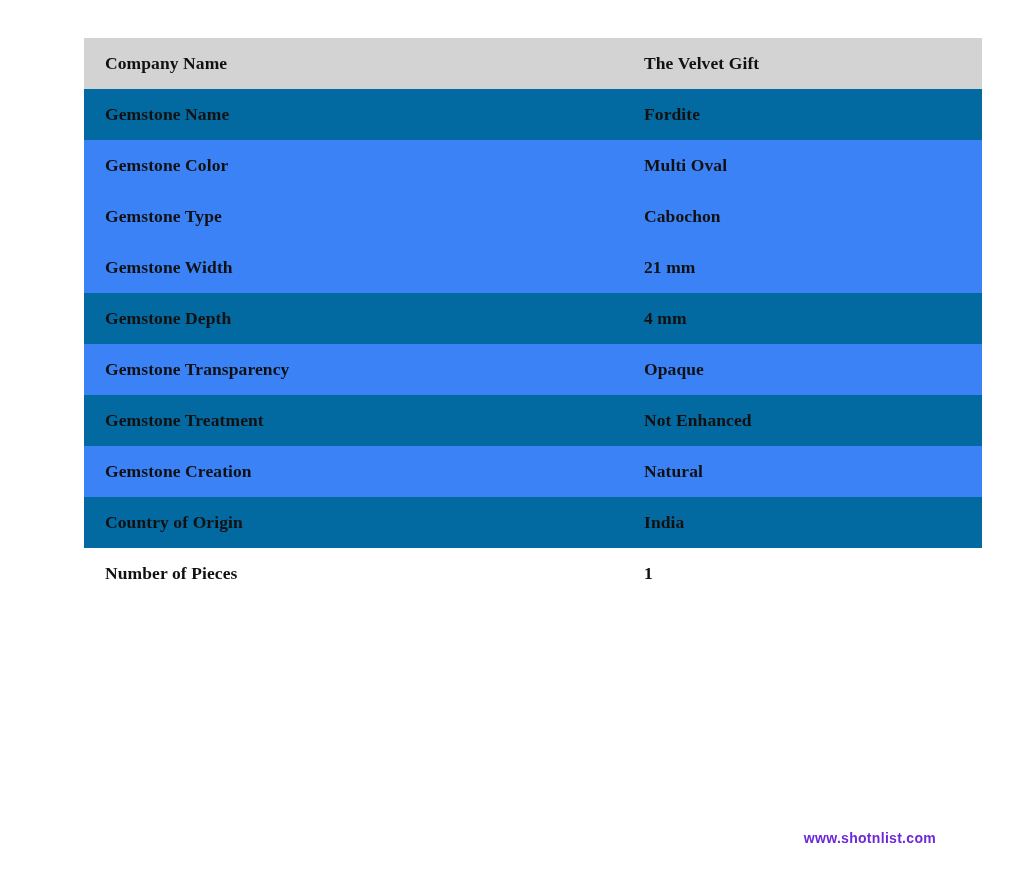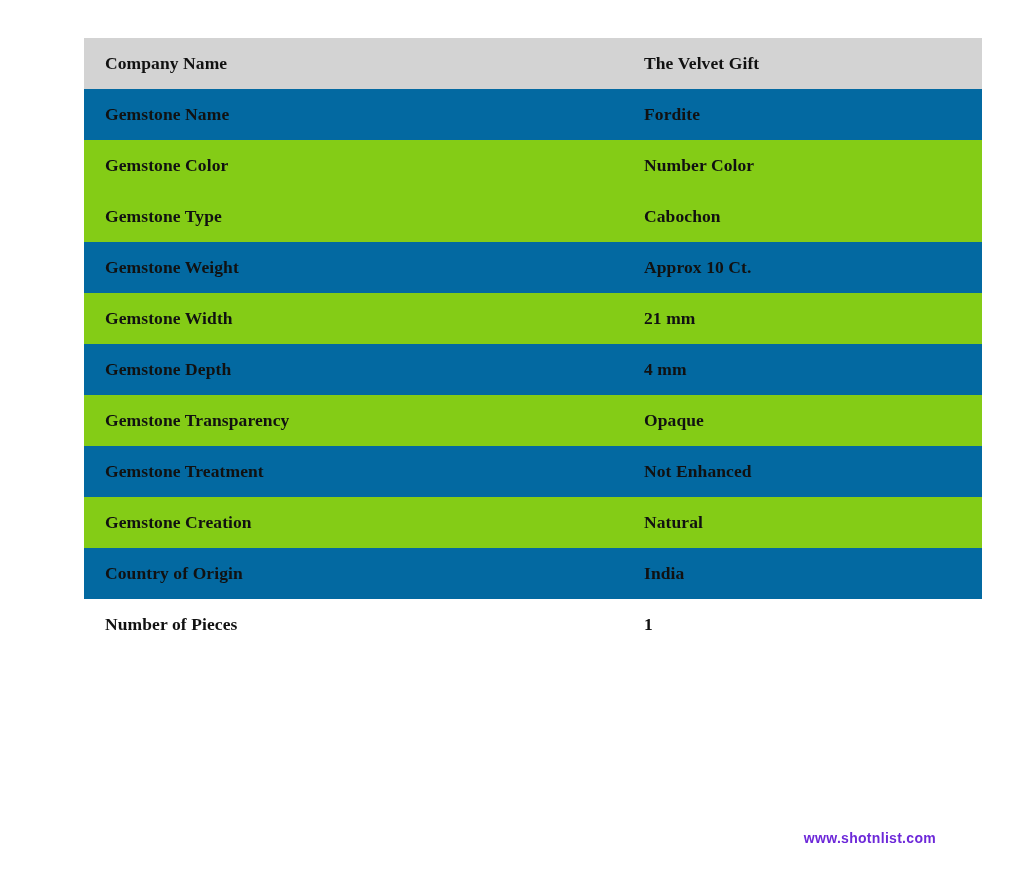--- a/index.html
+++ b/index.html
@@ -45,21 +45,21 @@
   .spec-table td.value {
     width: 338px;
   }
   .spec-table tr.row-head td {
     background: #d3d3d3;
   }
   .spec-table tr.row-shaded td {
     background: #0369a1;
   }
   .spec-table tr.row-plain td {
-    background: #84cc16;
+    background: #3b82f6;
   }
   .spec-table tr.row-last td {
     background: #ffffff;
     margin-top: 29px;
   }
   .watermark {
     position: absolute;
     right: 88px;
     top: 830px;
     font-family: "Liberation Sans", "DejaVu Sans", sans-serif;
@@ -79,29 +79,25 @@
       <tr class="row-head">
         <td class="label">Company Name</td>
         <td class="value">The Velvet Gift</td>
       </tr>
       <tr class="row-shaded">
         <td class="label">Gemstone Name</td>
         <td class="value">Fordite</td>
       </tr>
       <tr class="row-plain">
         <td class="label">Gemstone Color</td>
-        <td class="value">Number Color</td>
+        <td class="value">Multi Oval</td>
       </tr>
       <tr class="row-plain">
         <td class="label">Gemstone Type</td>
         <td class="value">Cabochon</td>
-      </tr>
-      <tr class="row-shaded">
-        <td class="label">Gemstone Weight</td>
-        <td class="value">Approx 10 Ct.</td>
       </tr>
       <tr class="row-plain">
         <td class="label">Gemstone Width</td>
         <td class="value">21 mm</td>
       </tr>
       <tr class="row-shaded">
         <td class="label">Gemstone Depth</td>
         <td class="value">4 mm</td>
       </tr>
       <tr class="row-plain">

